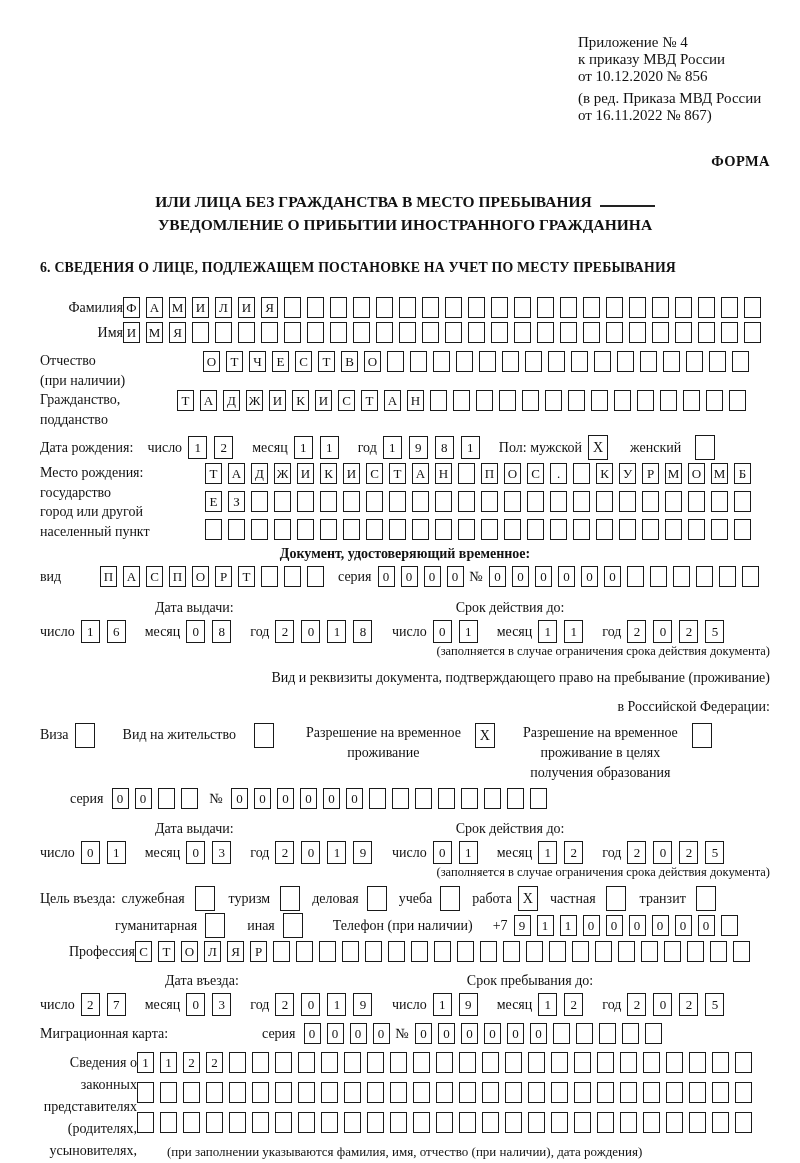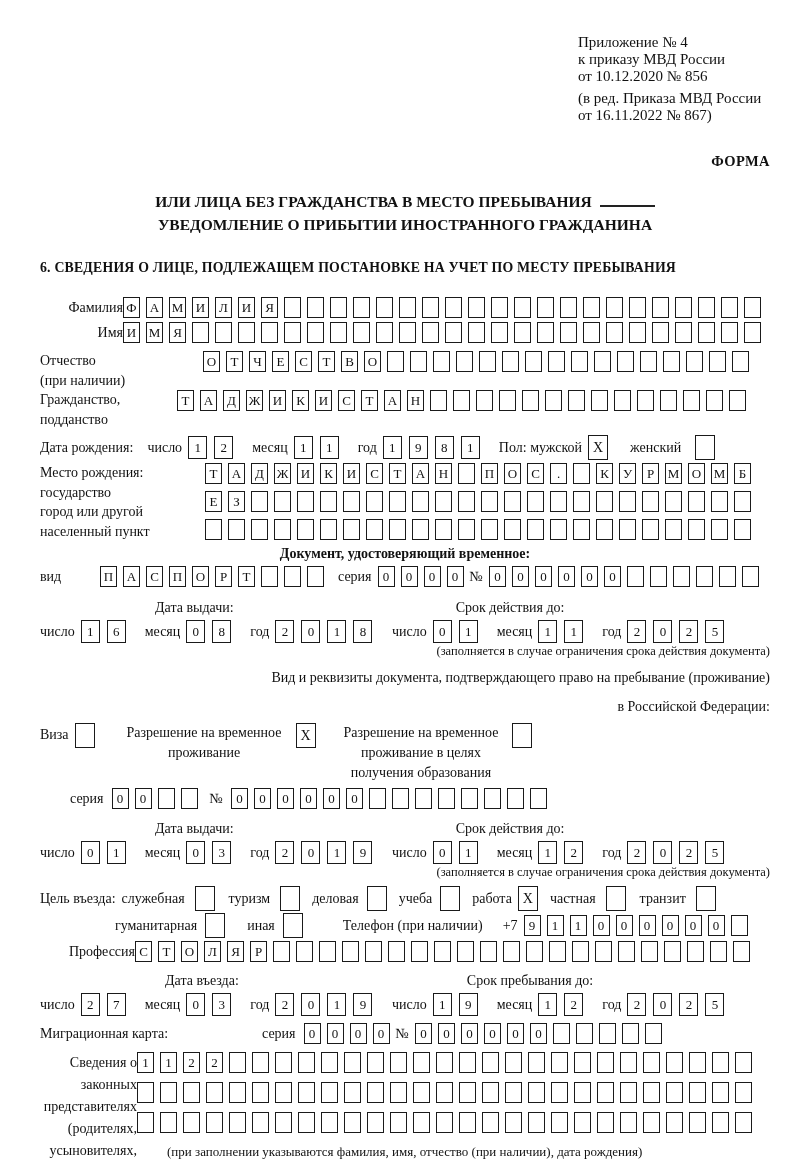--- a/index.html
+++ b/index.html
@@ -398,20 +398,24 @@
   <div class="note" style="margin-top:1px;text-align:right">(заполняется в случае ограничения срока действия документа)</div>
 
   <div class="lbl" style="margin-top:9px">Вид и реквизиты документа, подтверждающего право на пребывание (проживание)</div>
   <div class="lbl" style="margin-top:8px">в Российской Федерации:</div>
 
   <div class="row" style="margin-top:6px">
     <div class="opt">
       <span class="slbl">Виза</span>
       <span class="cell cb gap6"></span>
     </div>
+    <div class="opt" style="margin-left:22px">
+      <span class="slbl">Вид на жительство</span>
+      <span class="cell cb" style="margin-left:18px"></span>
+    </div>
     <div class="opt" style="margin-left:26px">
       <span class="optlines">
         <span style="display:block">Разрешение на временное</span>
         <span style="display:block">проживание</span>
       </span>
       <span class="cell cb" style="margin-left:14px">X</span>
     </div>
     <div class="opt" style="margin-left:22px">
       <span class="optlines">
         <span style="display:block">Разрешение на временное</span>
@@ -513,21 +517,21 @@
     <span class="cell cb gap10"></span>
     <span class="slbl gap8">транзит</span>
     <span class="cell cb gap10"></span>
   </div>
 
   <div class="row" style="margin-top:2px;align-items:center">
     <span class="slbl" style="margin-left:75px">гуманитарная</span>
     <span class="cell cb gap8"></span>
     <span class="slbl" style="margin-left:16px">иная</span>
     <span class="cell cb gap8"></span>
-    <span class="slbl" style="margin-left:34px">Телефон (при наличии)</span>
+    <span class="slbl" style="margin-left:24px">Телефон (при наличии)</span>
     <span class="slbl" style="margin-left:20px">+7</span>
     <span class="boxes gap6">
         <span class="cell">9</span>
         <span class="cell">1</span>
         <span class="cell">1</span>
         <span class="cell">0</span>
         <span class="cell">0</span>
         <span class="cell">0</span>
         <span class="cell">0</span>
         <span class="cell">0</span>

